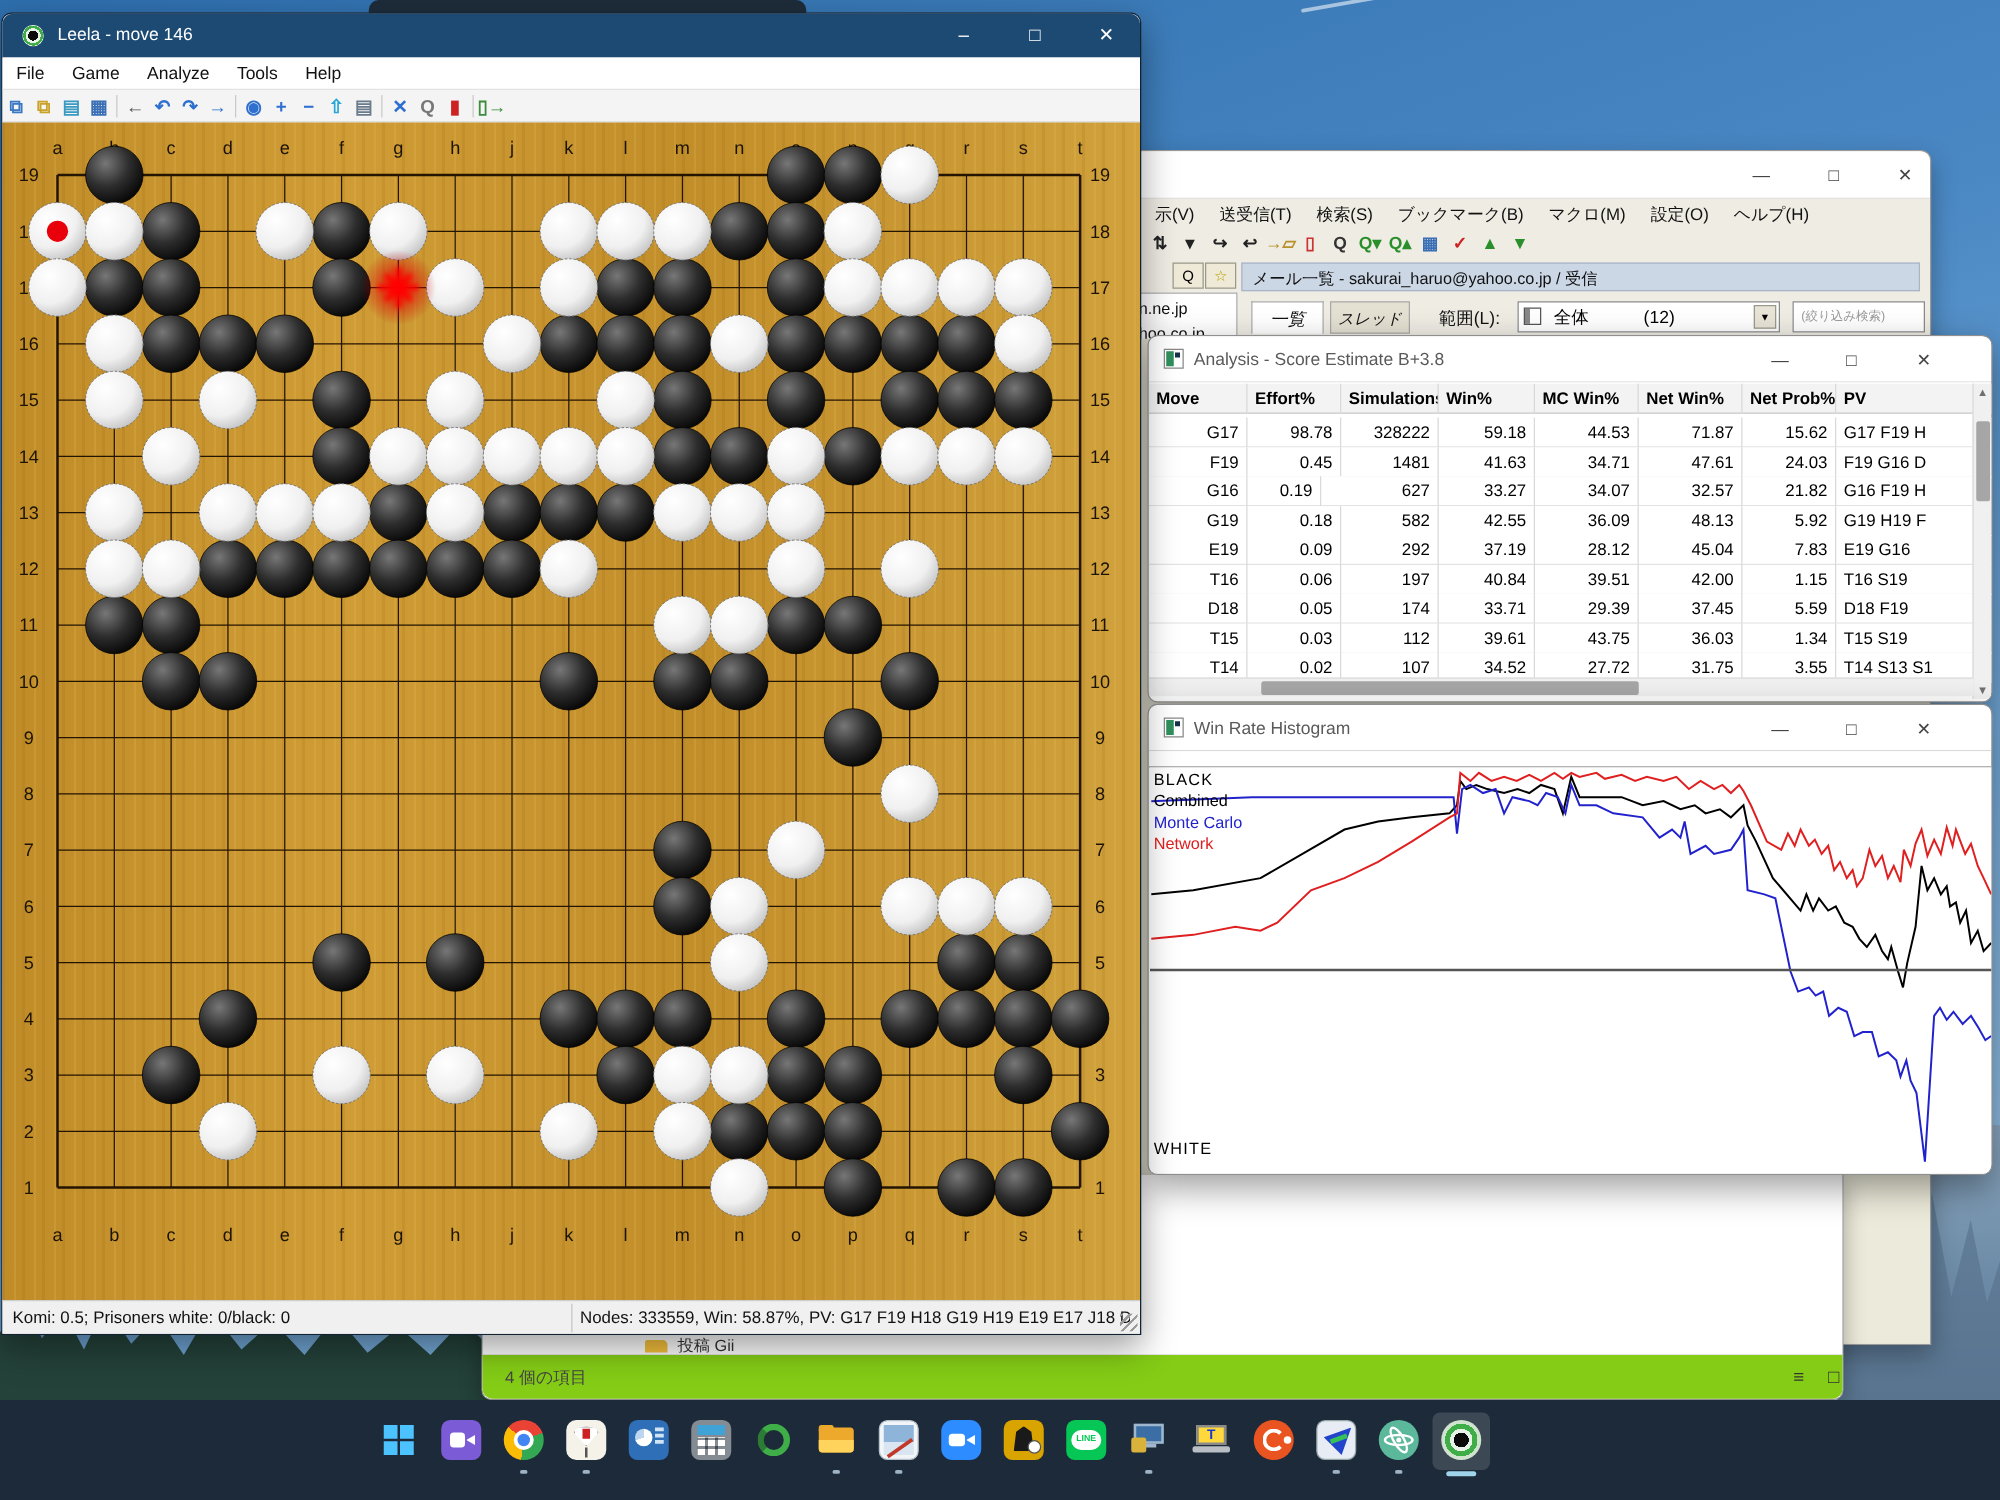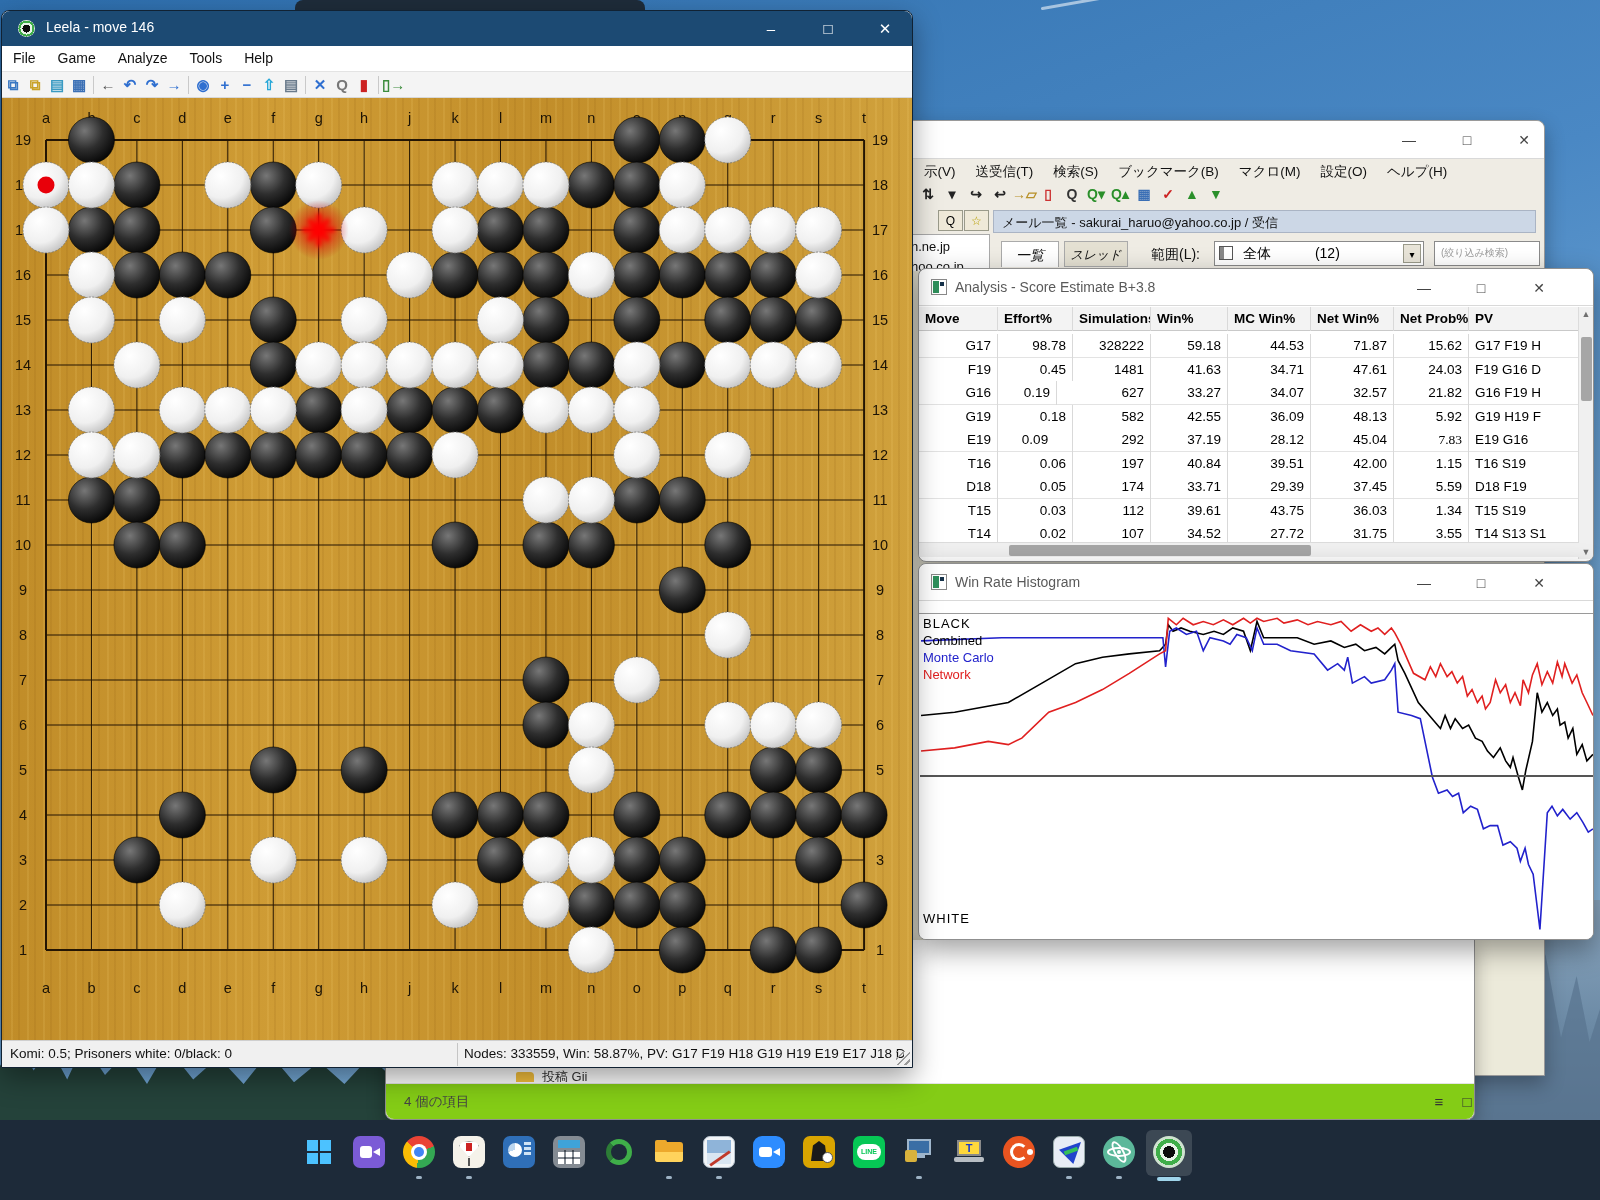--- a/index.html
+++ b/index.html
@@ -211,26 +211,26 @@
         <div class="cell num" style="left: 79px; width: 75px;">0.18</div>
         <div class="cell num" style="left: 154px; width: 78px;">582</div>
         <div class="cell num" style="left: 232px; width: 77px;">42.55</div>
         <div class="cell num" style="left: 309px; width: 83px;">36.09</div>
         <div class="cell num" style="left: 392px; width: 83px;">48.13</div>
         <div class="cell num" style="left: 475px; width: 75px;">5.92</div>
         <div class="cell" style="left: 550px; width: 110px;">G19 H19 F</div>
       </div>
       <div class="drow" style="top: 121px;">
         <div class="cell num" style="left: 0px; width: 79px;">E19</div>
-        <div class="cell num" style="left: 79px; width: 75px; text-align: center;">0.09</div>
+        <div class="cell num" style="left: 79px; width: 75px;">0.09</div>
         <div class="cell num" style="left: 154px; width: 78px;">292</div>
         <div class="cell num" style="left: 232px; width: 77px;">37.19</div>
         <div class="cell num" style="left: 309px; width: 83px;">28.12</div>
         <div class="cell num" style="left: 392px; width: 83px;">45.04</div>
-        <div class="cell num" style="left: 475px; width: 75px; font-family: Liberation Serif, serif;">7.83</div>
+        <div class="cell num" style="left: 475px; width: 75px;">7.83</div>
         <div class="cell" style="left: 550px; width: 110px;">E19 G16</div>
       </div>
       <div class="drow" style="top: 144.5px;">
         <div class="cell num" style="left: 0px; width: 79px;">T16</div>
         <div class="cell num" style="left: 79px; width: 75px;">0.06</div>
         <div class="cell num" style="left: 154px; width: 78px;">197</div>
         <div class="cell num" style="left: 232px; width: 77px;">40.84</div>
         <div class="cell num" style="left: 309px; width: 83px;">39.51</div>
         <div class="cell num" style="left: 392px; width: 83px;">42.00</div>
         <div class="cell num" style="left: 475px; width: 75px;">1.15</div>

